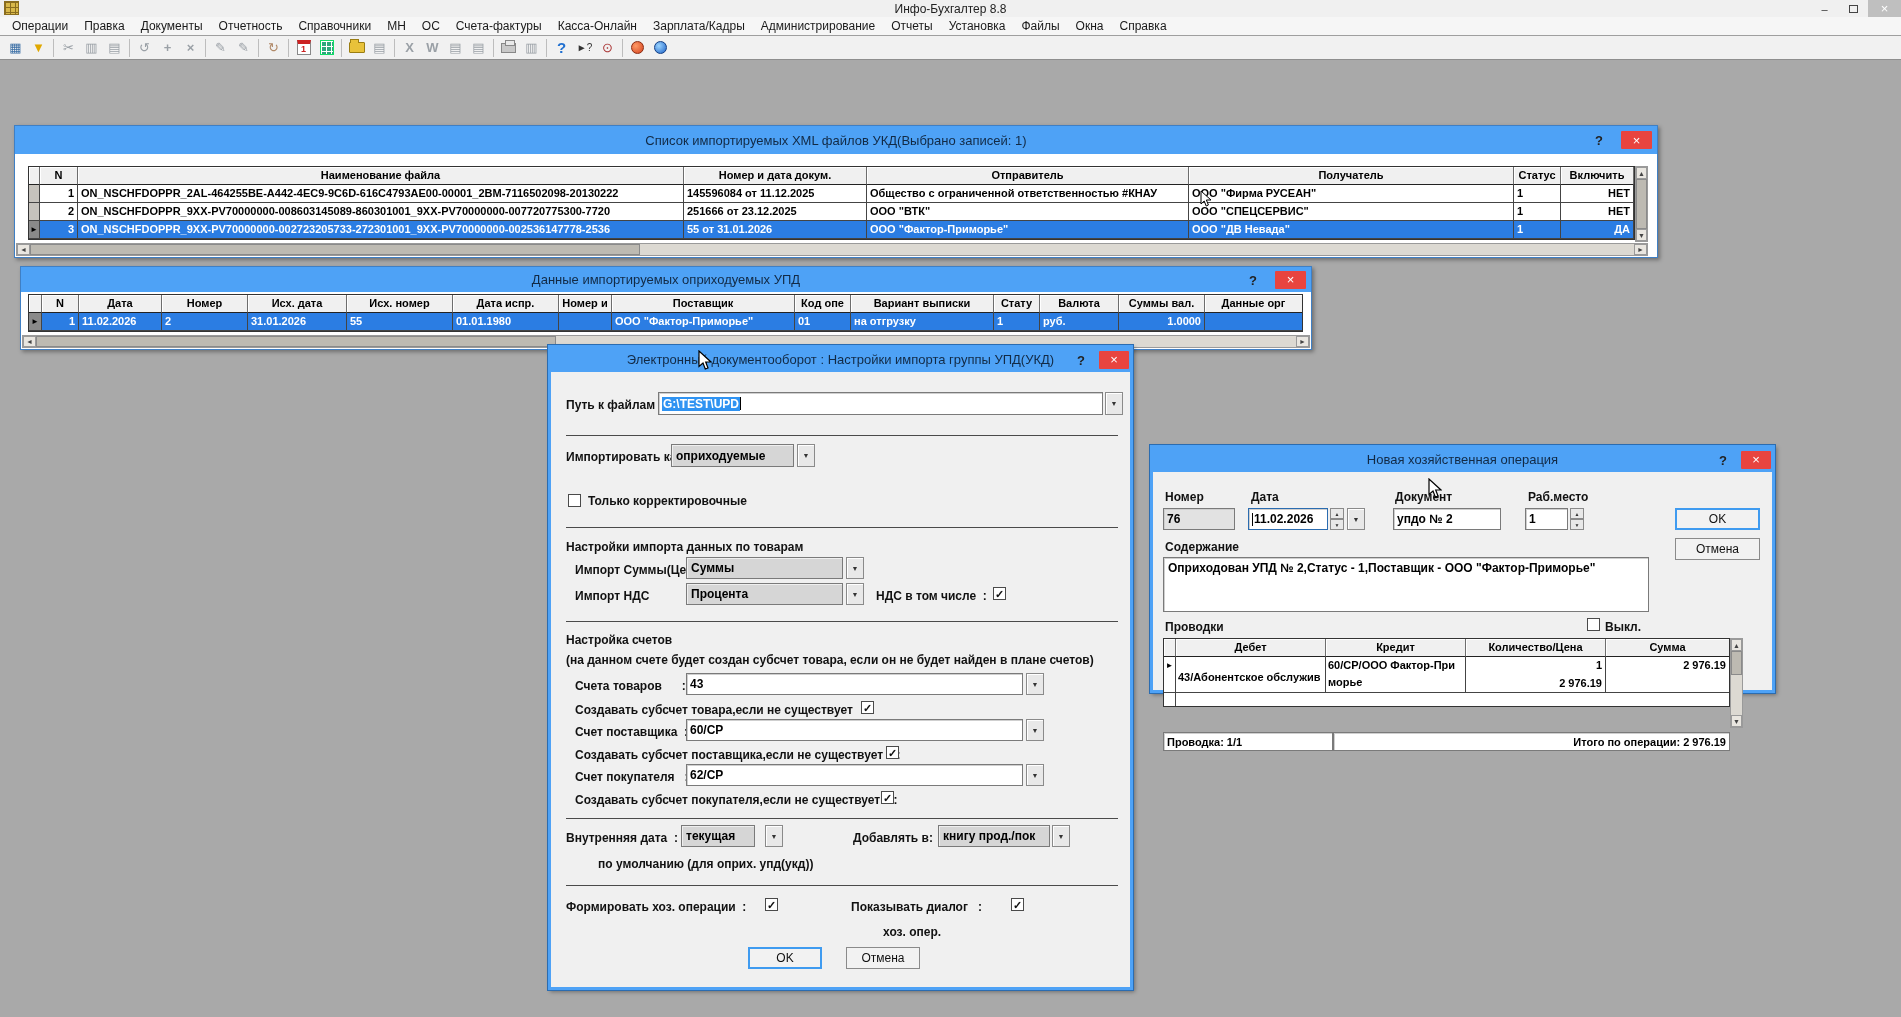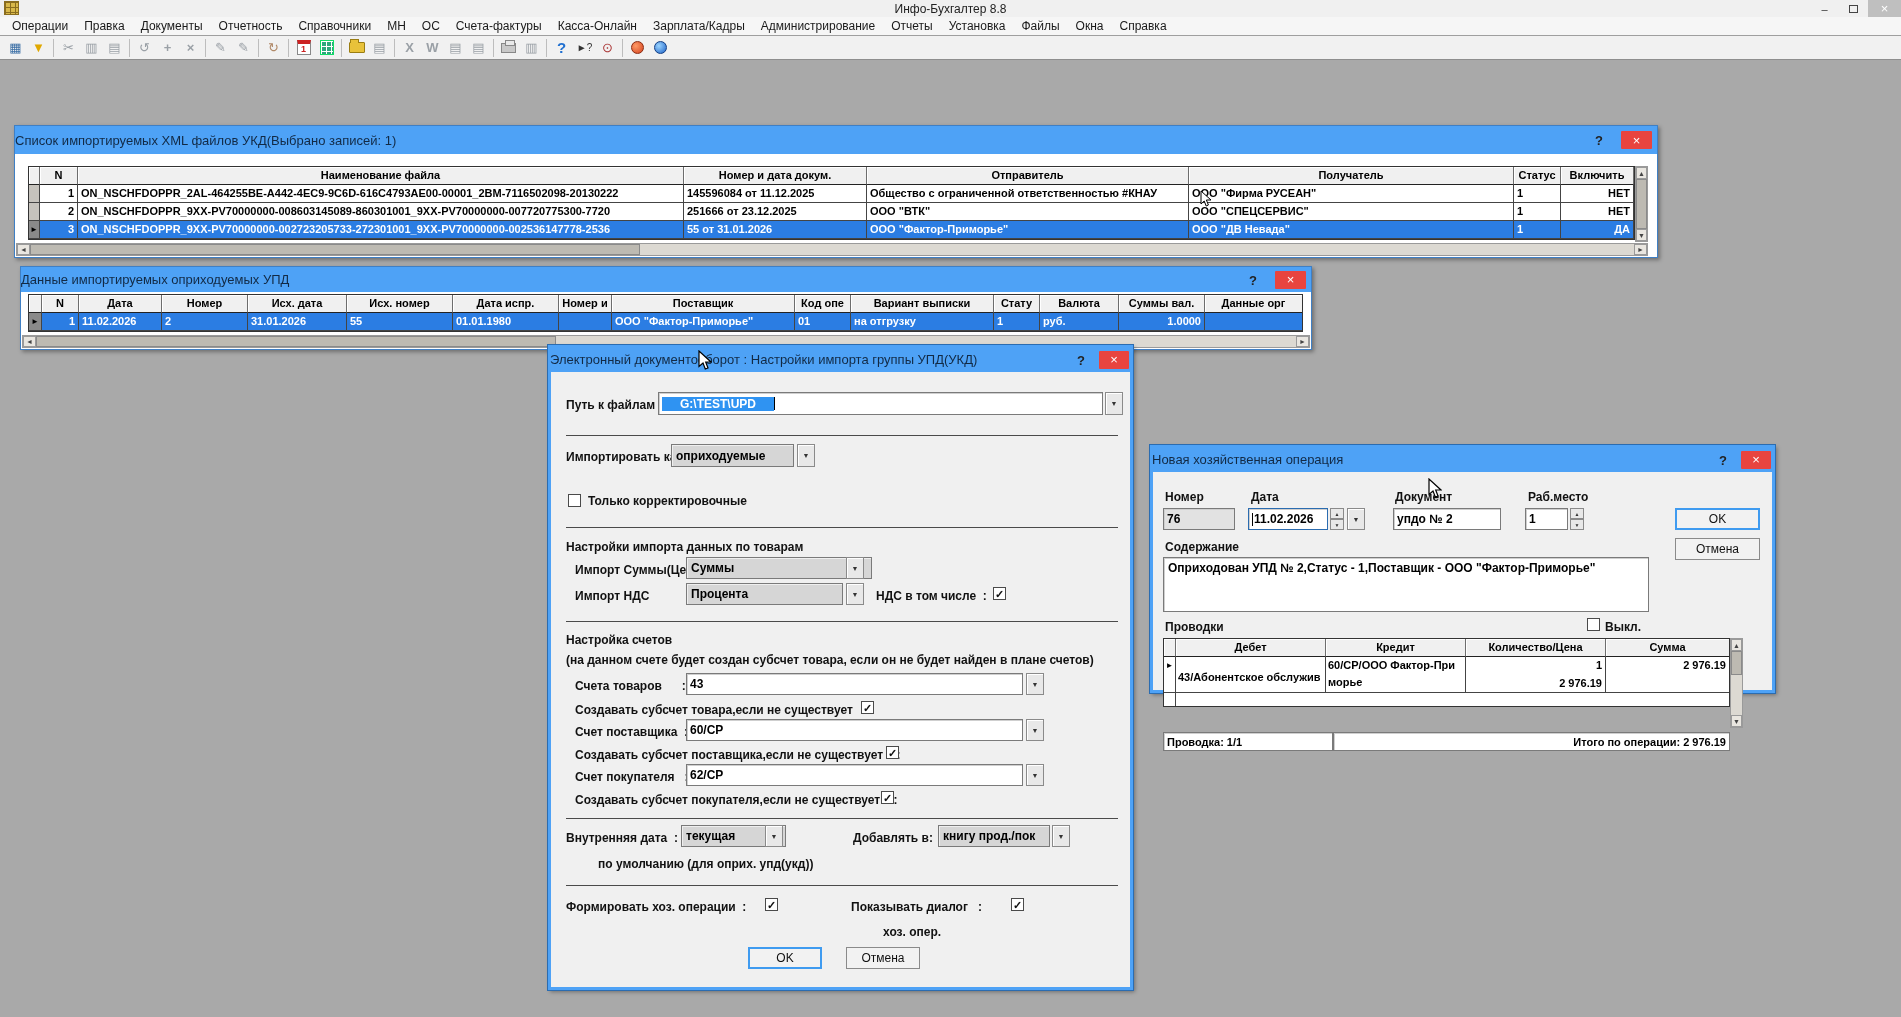--- a/index.html
+++ b/index.html
@@ -32,21 +32,21 @@
   .folder { width:16px; height:11px; background:#e8c23a; border:1px solid #9a7d12; border-radius:1px; position:relative; }
   .folder::before { content:""; position:absolute; left:0; top:-4px; width:7px; height:3px; background:#e8c23a; border:1px solid #9a7d12; border-bottom:none; }
   .printer { width:15px; height:10px; background:#c9c9c9; border:1px solid #888; position:relative; }
   .printer::before { content:""; position:absolute; left:3px; top:-4px; width:8px; height:4px; background:#e9e9e9; border:1px solid #888; }
   .globe { width:13px; height:13px; border-radius:50%; }
   .globe.red { background:radial-gradient(circle at 35% 35%, #ff9a66, #d3431f); border:1px solid #8a2a10; }
   .globe.blue { background:radial-gradient(circle at 35% 35%, #9ad4ff, #1f63c8); border:1px solid #123f85; }
 
   
   .win { position:absolute; background:#fff; border:1px solid #3f7fc4; box-shadow:2px 2px 4px rgba(0,0,0,0.35); }
-  .tbar { position:relative; width:100%; background:#4ea2f6; display:flex; align-items:center; justify-content:flex-start; }
+  .tbar { position:relative; width:100%; background:#4ea2f6; display:flex; align-items:center; justify-content:center; }
   .ttext { font-size:13px; color:#122a45; }
   .thelp { position:absolute; right:48px; top:50%; transform:translateY(-50%); font-size:13px; font-weight:bold; color:#222; width:20px; text-align:center; }
   .tclose { position:absolute; right:5px; top:50%; transform:translateY(-50%); width:31px; height:18px; background:#e8443f; color:#fff;
             display:flex; align-items:center; justify-content:center; font-size:13px; border-radius:1px; }
 
   
   .tbl { position:absolute; border:1px solid #333; background:#fff; }
   .hrow, .trow { display:flex; }
   .hcell { background:#f0f0f0; font-size:11px; font-weight:bold; color:#000; text-align:center; height:18px; line-height:17px;
            border-right:1px solid #6d6d6d; border-bottom:1px solid #222; box-shadow:inset 1px 1px 0 #fff; overflow:hidden; white-space:nowrap; }
@@ -65,21 +65,21 @@
   
   .lbl { position:absolute; font-size:12px; font-weight:bold; color:#111; white-space:pre; }
   .note { position:absolute; font-size:12px; font-weight:bold; color:#111; white-space:pre; }
   .fld { position:absolute; background:#fff; border:1px solid #7a7a7a; box-shadow:inset 1px 1px 0 #cfcfcf; font-size:12px; font-weight:bold;
          color:#000; display:flex; align-items:center; padding:0 3px; overflow:hidden; white-space:nowrap; }
   .fld.gray { background:#e2e2e2; }
   .cmb { position:absolute; background:#d6d6d6; border:1px solid #7a7a7a; box-shadow:inset 1px 1px 0 #efefef; font-size:12px; font-weight:bold;
          color:#000; display:flex; align-items:center; padding:0 4px; overflow:hidden; white-space:nowrap; }
   .dd { position:absolute; width:18px; background:#e8e8e8; border:1px solid #8a8a8a; box-shadow:inset 1px 1px 0 #fff; color:#333;
         display:flex; align-items:center; justify-content:center; font-size:7px; }
-  .seltext { background:#2f93f2; color:#fff; padding:0 18px; }
+  .seltext { background:#2f93f2; color:#fff; padding:0 1px; }
   .sepline { position:absolute; height:1px; background:#4a4a4a; }
   .cb { position:absolute; width:13px; height:13px; background:#fff; border:1px solid #4a4a4a; font-size:11px; line-height:12px; text-align:center; color:#111; font-weight:bold; }
   .btn { position:absolute; background:#f2f2f2; border:1px solid #8a8a8a; font-size:12px; color:#111; display:flex; align-items:center; justify-content:center; }
   .btn.def { border:1px solid #3f9bf0; box-shadow:0 0 0 1px #3f9bf0 inset; }
   .spin { position:absolute; width:14px; display:flex; flex-direction:column; }
   .spin span { flex:1; background:#e8e8e8; border:1px solid #8a8a8a; font-size:5px; color:#333; display:flex; align-items:center; justify-content:center; }
   .bluewin { border:3px solid #4ea2f6; outline:1px solid #2b6cb0; background:#f0f0f0; }
   .caret { display:inline-block; width:1px; height:13px; background:#000; margin-right:1px; }
 
   .cursor { position:absolute; pointer-events:none; }
@@ -306,21 +306,21 @@
     <div class="dd" style="left:246px;top:96px;height:23px;">▼</div>
 
     <span class="cb" style="left:17px;top:146px;"></span>
     <span class="lbl" style="left:37px;top:146px;">Только корректировочные</span>
 
     <div class="sepline" style="left:15px;top:179px;width:552px;"></div>
 
     <span class="lbl" style="left:15px;top:192px;">Настройки импорта данных по товарам</span>
 
     <span class="lbl" style="left:24px;top:215px;">Импорт Суммы(Цены) :</span>
-    <div class="cmb" style="left:135px;top:209px;width:186px;height:22px;">Суммы</div>
+    <div class="cmb" style="left:135px;top:209px;width:157px;height:22px;">Суммы</div>
     <div class="dd" style="left:295px;top:209px;height:22px;">▼</div>
 
     <span class="lbl" style="left:24px;top:241px;">Импорт НДС              :</span>
     <div class="cmb" style="left:135px;top:235px;width:157px;height:22px;">Процента</div>
     <div class="dd" style="left:295px;top:235px;height:22px;">▼</div>
     <span class="lbl" style="left:325px;top:241px;">НДС в том числе  :</span>
     <span class="cb" style="left:442px;top:239px;">✓</span>
 
     <div class="sepline" style="left:15px;top:273px;width:552px;"></div>
 
@@ -341,21 +341,21 @@
 
     <span class="lbl" style="left:24px;top:422px;">Счет покупателя   :</span>
     <div class="fld" style="left:135px;top:416px;width:337px;height:22px;">62/СР</div>
     <div class="dd" style="left:475px;top:416px;height:22px;">▼</div>
     <span class="lbl" style="left:24px;top:445px;">Создавать субсчет покупателя,если не существует    :</span>
     <span class="cb" style="left:330px;top:443px;">✓</span>
 
     <div class="sepline" style="left:15px;top:470px;width:552px;"></div>
 
     <span class="lbl" style="left:15px;top:483px;">Внутренняя дата  :</span>
-    <div class="cmb" style="left:130px;top:477px;width:105px;height:22px;">текущая</div>
+    <div class="cmb" style="left:130px;top:477px;width:74px;height:22px;">текущая</div>
     <div class="dd" style="left:214px;top:477px;height:22px;">▼</div>
     <span class="lbl" style="left:302px;top:483px;">Добавлять в:</span>
     <div class="cmb" style="left:387px;top:477px;width:112px;height:22px;">книгу прод./пок</div>
     <div class="dd" style="left:501px;top:477px;height:22px;">▼</div>
     <span class="note" style="left:15px;top:509px;padding-left:32px;">по умолчанию (для оприх. упд(укд))</span>
 
     <div class="sepline" style="left:15px;top:537px;width:552px;"></div>
 
     <span class="lbl" style="left:15px;top:552px;">Формировать хоз. операции  :</span>
     <span class="cb" style="left:214px;top:550px;">✓</span>

